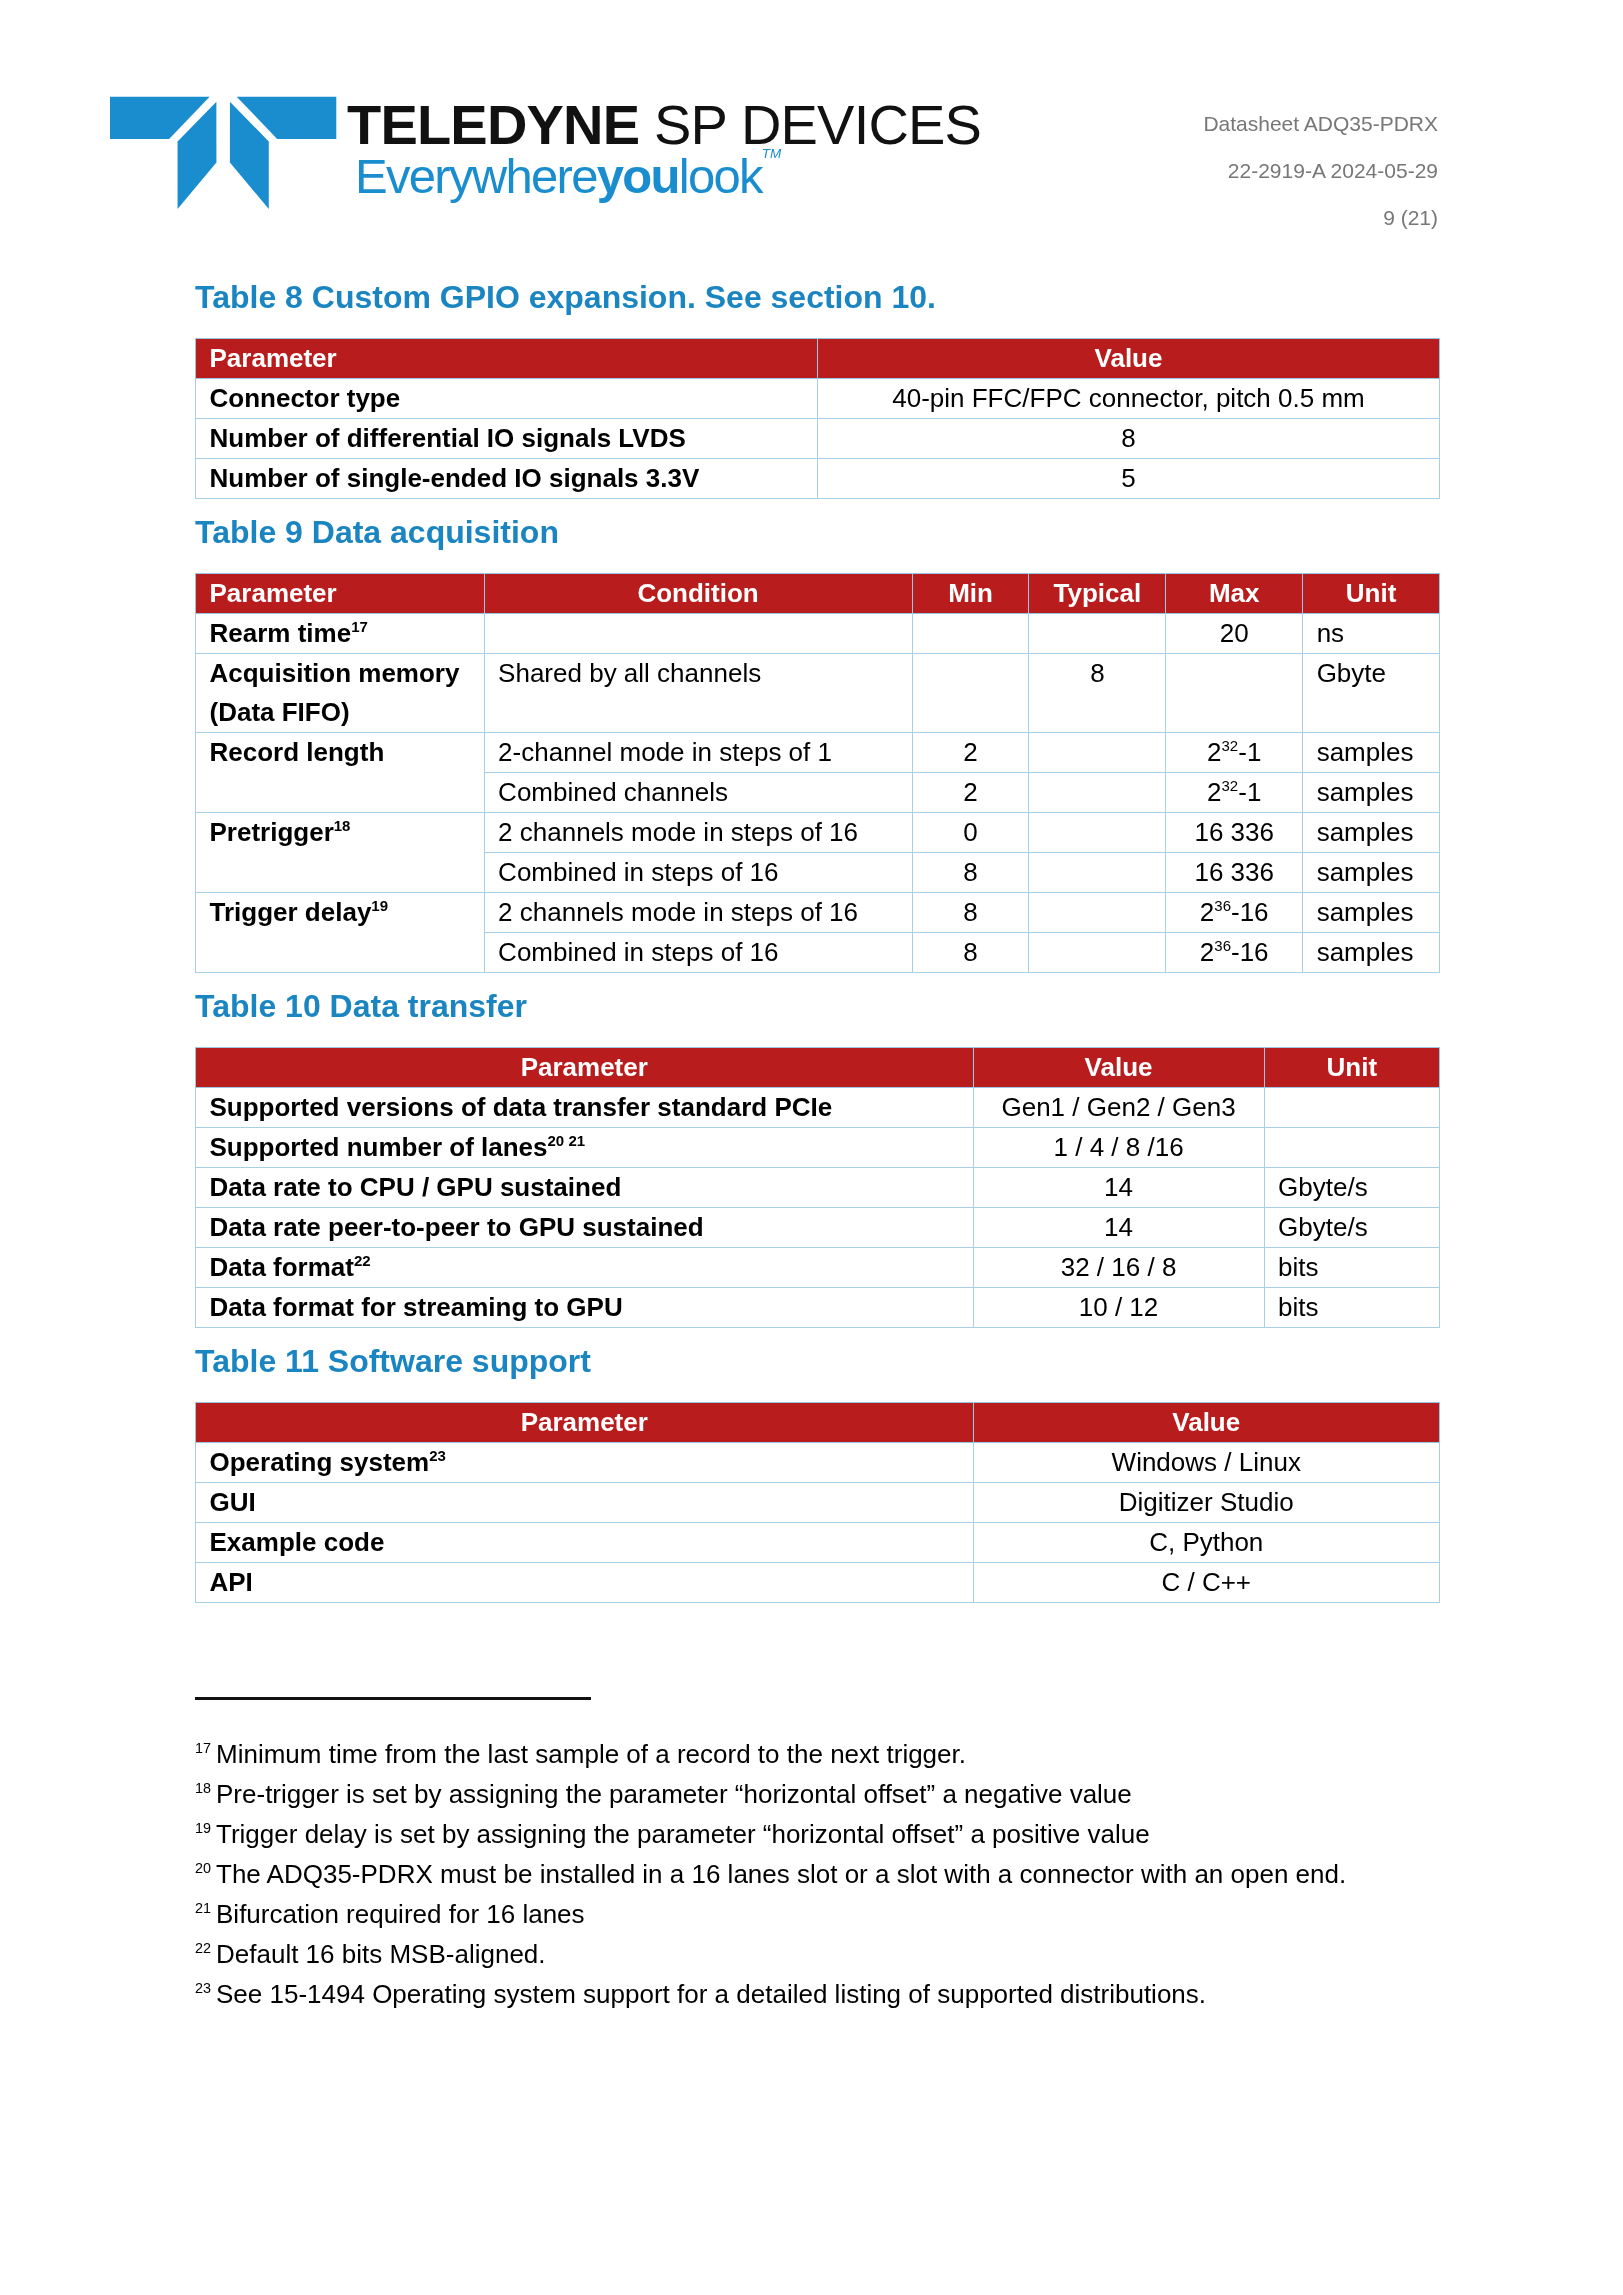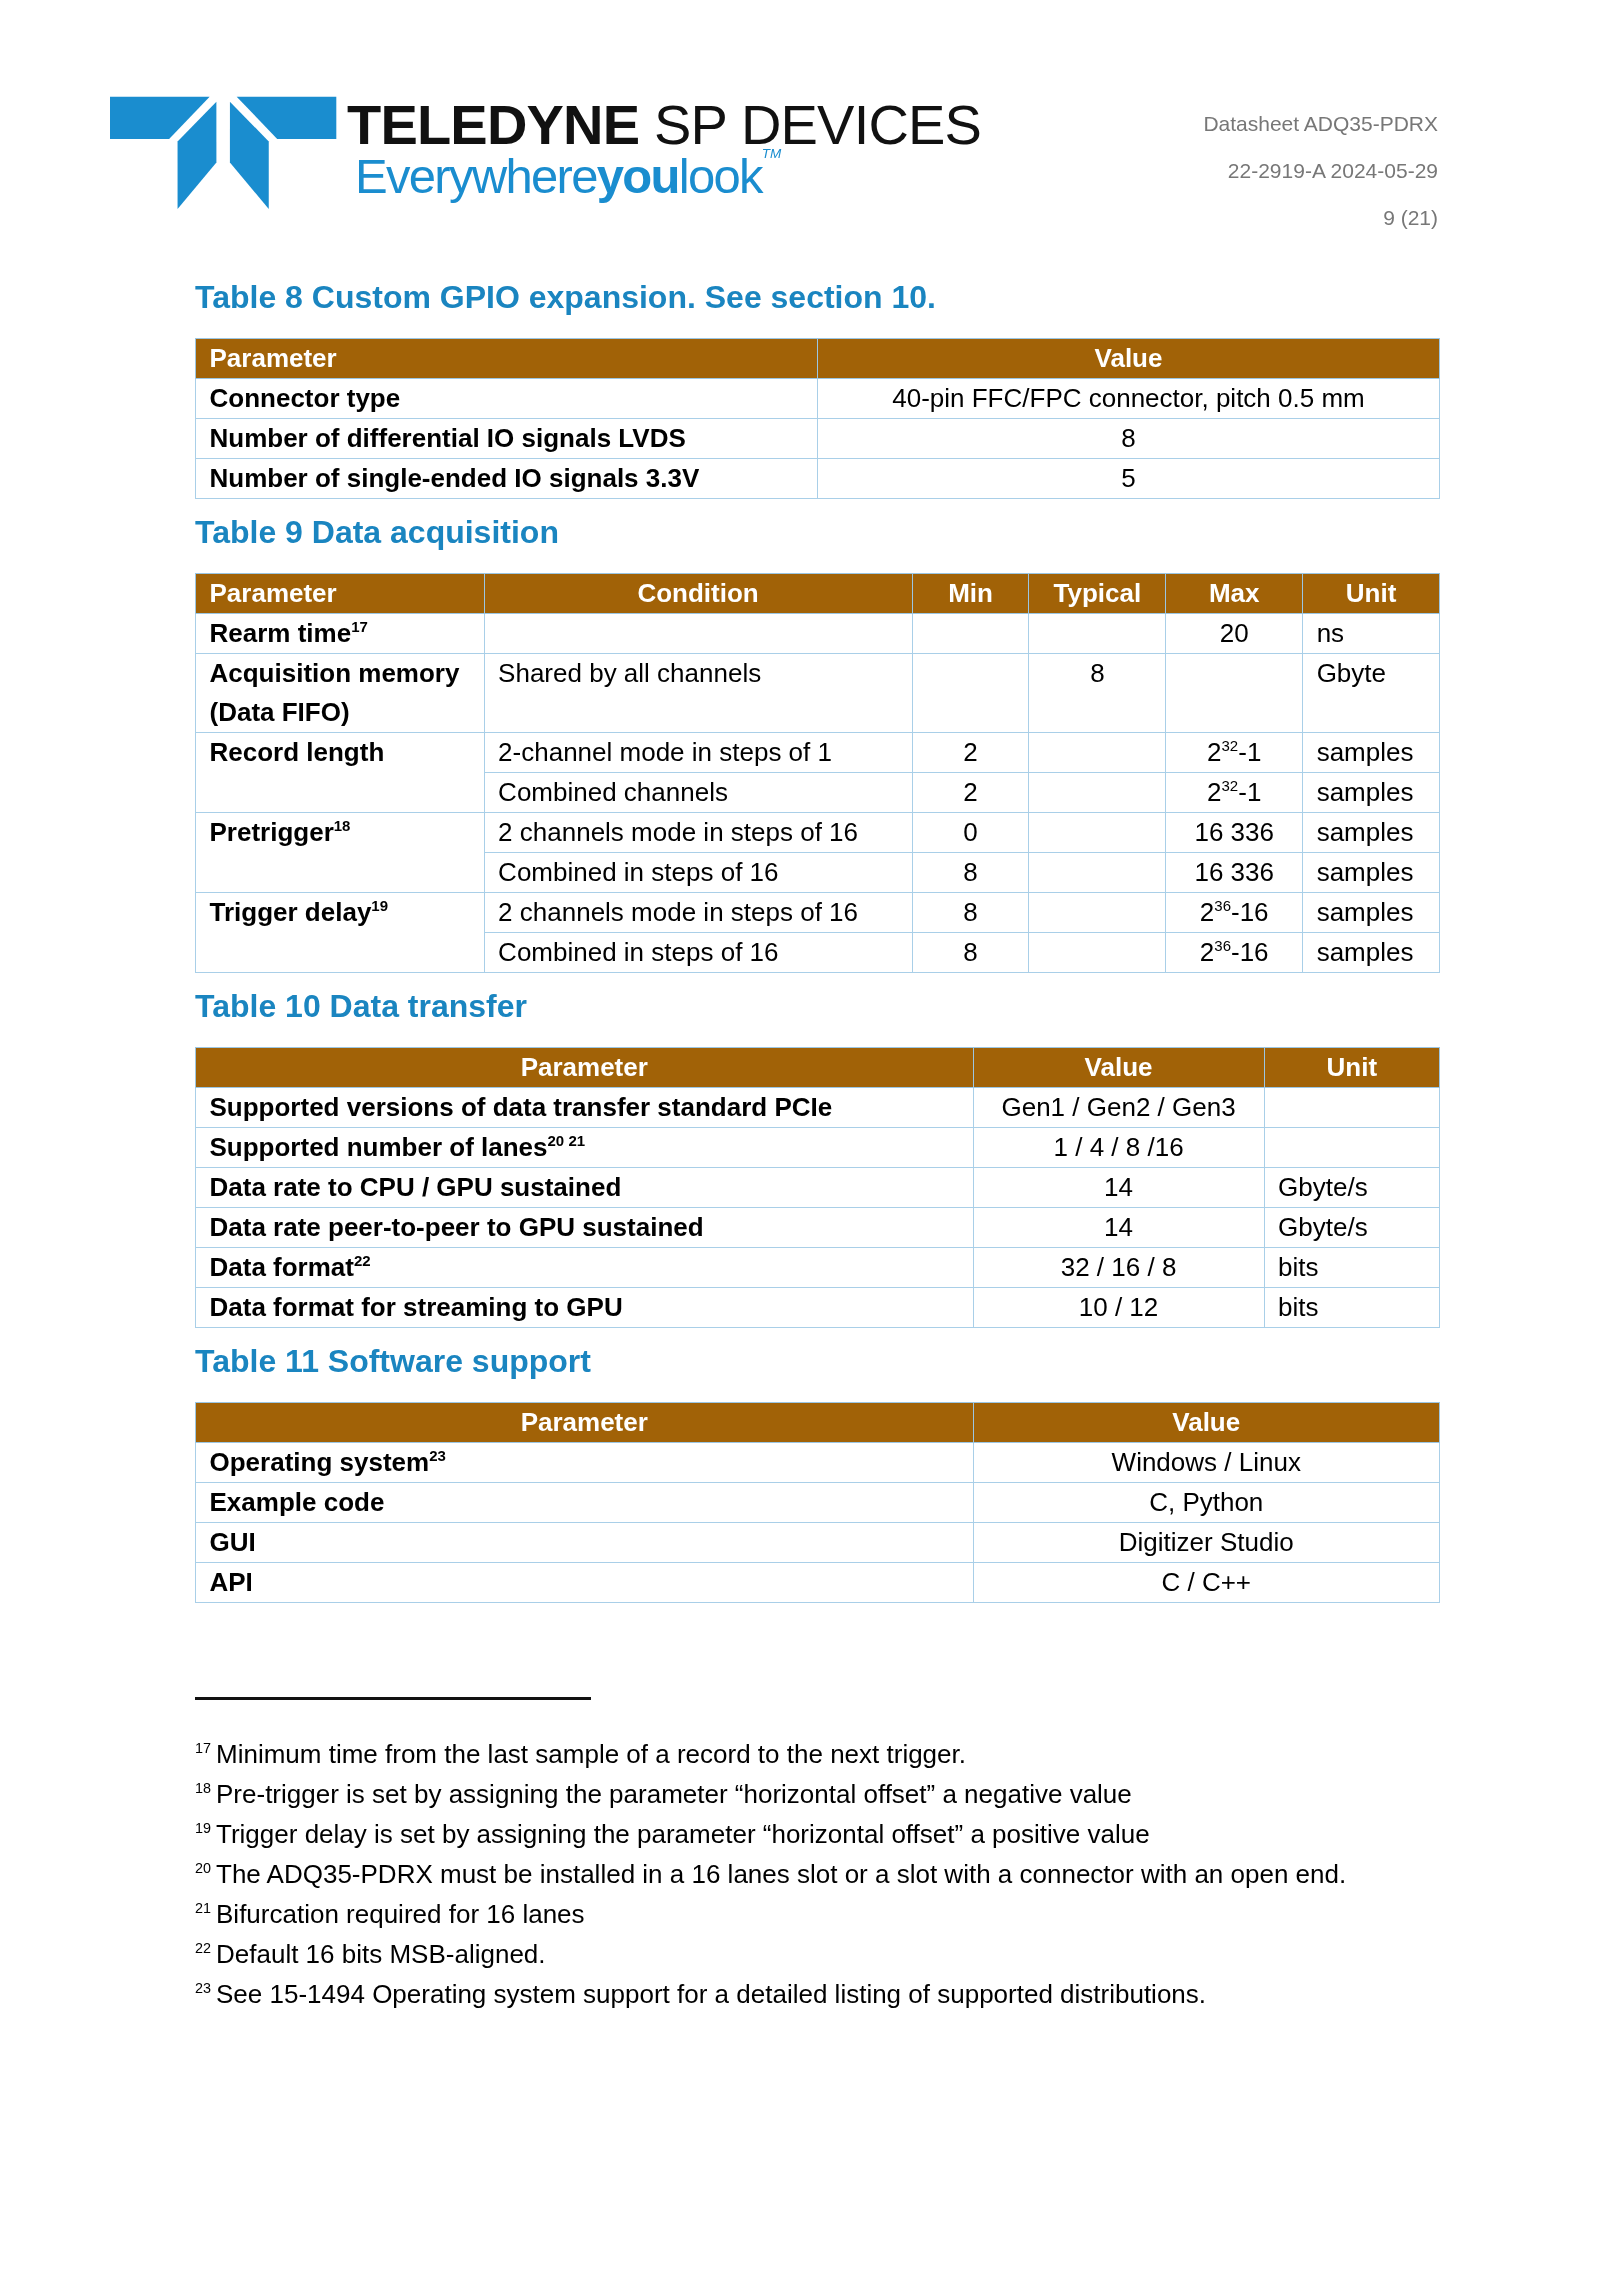--- a/index.html
+++ b/index.html
@@ -8,21 +8,21 @@
   .logo svg { position: absolute; left: 0; top: 0; }
   .logo-name { position: absolute; left: 237px; top: 0px; font-family: "Liberation Sans", sans-serif; font-size: 56px; line-height: 59px; letter-spacing: -0.8px; color: #111; white-space: nowrap; }
   .logo-name b { font-weight: 900; }
   .logo-tag { position: absolute; left: 245px; top: 52px; font-size: 49px; line-height: 59px; color: #1a8dcf; letter-spacing: -1.7px; white-space: nowrap; }
   .logo-tag b { font-weight: 700; }
   .logo-tag sup { font-size: 13.5px; vertical-align: top; position: relative; top: 6.8px; letter-spacing: 0; font-style: italic; }
   .hdr-meta { position: absolute; right: 186px; top: 100px; text-align: right; color: #777; font-size: 21px; line-height: 47px; }
   .content { position: absolute; left: 195px; top: 279px; width: 1245px; }
   .caption { color: #1a85c0; font-weight: bold; font-size: 32px; margin: 0 0 22px 0; }
   table { border-collapse: collapse; width: 100%; font-size: 26px; margin-bottom: 15px; }
-  th { background: #a16207; color: #fff; font-weight: bold; height: 39px; padding: 0 13.5px; border: 1.7px solid #9cc6e2; text-align: center; }
+  th { background: #b91c1c; color: #fff; font-weight: bold; height: 39px; padding: 0 13.5px; border: 1.7px solid #9cc6e2; text-align: center; }
   th.left { text-align: left; }
   td { border: 1.7px solid #a9cfe8; padding: 0 13.5px; height: 39px; vertical-align: top; line-height: 39px; }
   td.param { font-weight: bold; }
   td.c { text-align: center; }
   sup { font-size: 15px; line-height: 0; }
   .rule { position: absolute; left: 195px; top: 1697px; width: 396px; height: 2.5px; background: #111; }
   .footnotes { position: absolute; left: 195px; top: 1734px; font-size: 26px; line-height: 40px; }
   .footnotes div sup { font-size: 14.4px; margin-right: 5px; }
 </style>
 </head>
@@ -211,26 +211,26 @@
     <tbody>
         <tr>
       <th>Parameter</th>
       <th>Value</th>
     </tr>
     <tr>
       <td class="param"><span>Operating system</span><sup>23</sup></td>
       <td class="c">Windows / Linux</td>
     </tr>
     <tr>
+      <td class="param">GUI</td>
+      <td class="c">Digitizer Studio</td>
+    </tr>
+    <tr>
       <td class="param">Example code</td>
       <td class="c">C, Python</td>
-    </tr>
-    <tr>
-      <td class="param">GUI</td>
-      <td class="c">Digitizer Studio</td>
     </tr>
     <tr>
       <td class="param">API</td>
       <td class="c">C / C++</td>
     </tr>
   </tbody>
     </table>
 </div>
 
 <div class="rule"></div>

